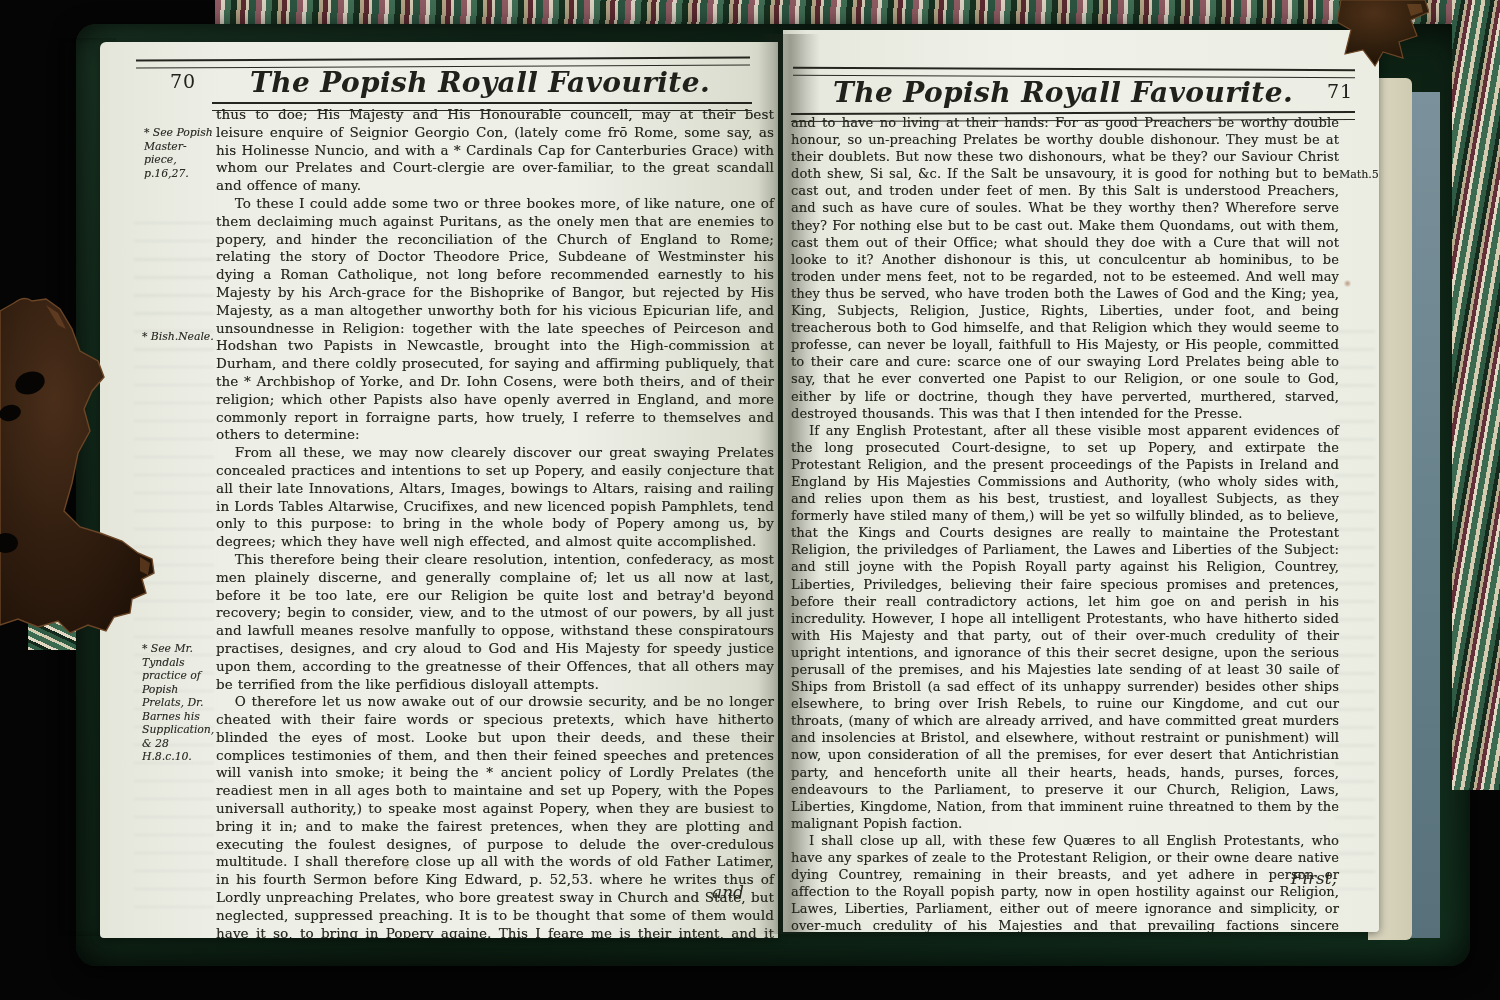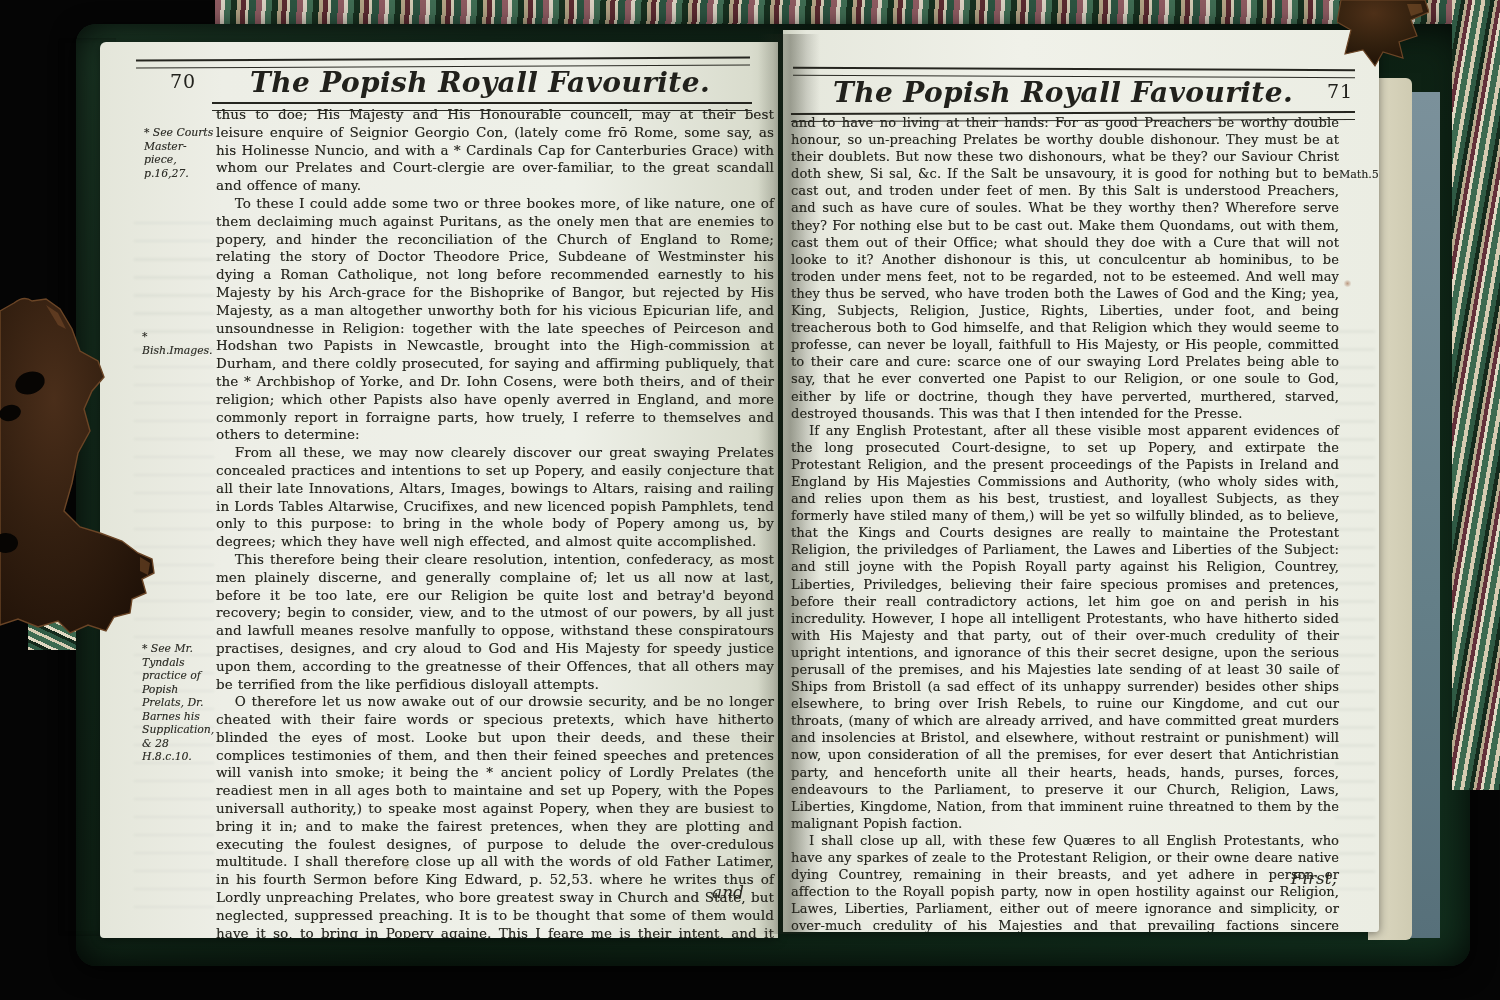--- a/index.html
+++ b/index.html
@@ -129,22 +129,22 @@
 <div class="fore-edge"></div>
 <div class="marble marble-left-sliver"></div>
 
 <div class="page page-left">
   <div class="ghost ghost-l"></div>
   <div class="double-rule" style="left:36px;top:16px;width:614px;transform:rotate(-.3deg);"></div>
   <div class="page-number" style="left:70px;top:28px;">70</div>
   <div class="running-title" style="left:110px;top:24px;width:540px;">The Popish Royall Favourite.</div>
   <div class="double-rule" style="left:112px;top:60px;width:540px;"></div>
 
-  <div class="margin-note mn-0">* See Courts Master-piece, p.16,27.</div>
-  <div class="margin-note mn-1">* Bish.Images.</div>
+  <div class="margin-note mn-0">* See Popish Master-piece, p.16,27.</div>
+  <div class="margin-note mn-1">* Bish.Neale.</div>
   <div class="margin-note mn-2">* See Mr. Tyndals practice of Popish Prelats, Dr. Barnes his Supplication, &amp; 28 H.8.c.10.</div>
 
   <div class="body-text">
     <p class="cont">thus to doe; His Majesty and His Honourable councell, may at their best leisure enquire of Seignior Georgio Con, (lately come frō Rome, some say, as his Holinesse Nuncio, and with a * Cardinals Cap for Canterburies Grace) with whom our Prelates and Court-clergie are over-familiar, to the great scandall and offence of many.</p>
     <p>To these I could adde some two or three bookes more, of like nature, one of them declaiming much against Puritans, as the onely men that are enemies to popery, and hinder the reconciliation of the Church of England to Rome; relating the story of Doctor Theodore Price, Subdeane of Westminster his dying a Roman Catholique, not long before recommended earnestly to his Majesty by his Arch-grace for the Bishoprike of Bangor, but rejected by His Majesty, as a man altogether unworthy both for his vicious Epicurian life, and unsoundnesse in Religion: together with the late speeches of Peirceson and Hodshan two Papists in Newcastle, brought into the High-commission at Durham, and there coldly prosecuted, for saying and affirming publiquely, that the * Archbishop of Yorke, and Dr. Iohn Cosens, were both theirs, and of their religion; which other Papists also have openly averred in England, and more commonly report in forraigne parts, how truely, I referre to themselves and others to determine:</p>
     <p>From all these, we may now clearely discover our great swaying Prelates concealed practices and intentions to set up Popery, and easily conjecture that all their late Innovations, Altars, Images, bowings to Altars, raising and railing in Lords Tables Altarwise, Crucifixes, and new licenced popish Pamphlets, tend only to this purpose: to bring in the whole body of Popery among us, by degrees; which they have well nigh effected, and almost quite accomplished.</p>
     <p>This therefore being their cleare resolution, intention, confederacy, as most men plainely discerne, and generally complaine of; let us all now at last, before it be too late, ere our Religion be quite lost and betray'd beyond recovery; begin to consider, view, and to the utmost of our powers, by all just and lawfull meanes resolve manfully to oppose, withstand these conspiratours practises, designes, and cry aloud to God and His Majesty for speedy justice upon them, according to the greatnesse of their Offences, that all others may be terrified from the like perfidious disloyall attempts.</p>
     <p>O therefore let us now awake out of our drowsie security, and be no longer cheated with their faire words or specious pretexts, which have hitherto blinded the eyes of most. Looke but upon their deeds, and these their complices testimonies of them, and then their feined speeches and pretences will vanish into smoke; it being the * ancient policy of Lordly Prelates (the readiest men in all ages both to maintaine and set up Popery, with the Popes universall authority,) to speake most against Popery, when they are busiest to bring it in; and to make the fairest pretences, when they are plotting and executing the foulest designes, of purpose to delude the over-credulous multitude. I shall therefore close up all with the words of old Father Latimer, in his fourth Sermon before King Edward, p. 52,53. where he writes thus of Lordly unpreaching Prelates, who bore greatest sway in Church and State, but neglected, suppressed preaching. It is to be thought that some of them would have it so, to bring in Popery againe. This I feare me is their intent, and it shall be blowne abroad to our holy Father of Romes eares, and he shall send forth his Thunderbolts upon these bruits; and all this doth come to passe through their unpreaching Prelacy. Are they not worthy double honour? Nay rather double dishonour, not be regarded, nor to be esteemed among the people,</p>
   </div>
   <div class="catchword">and</div>

